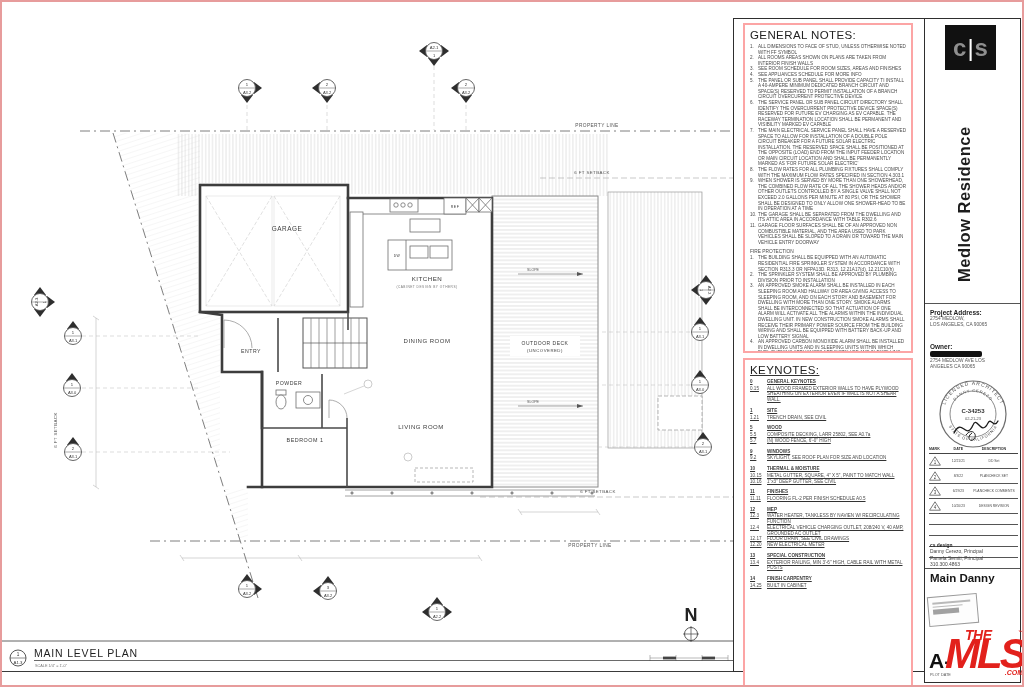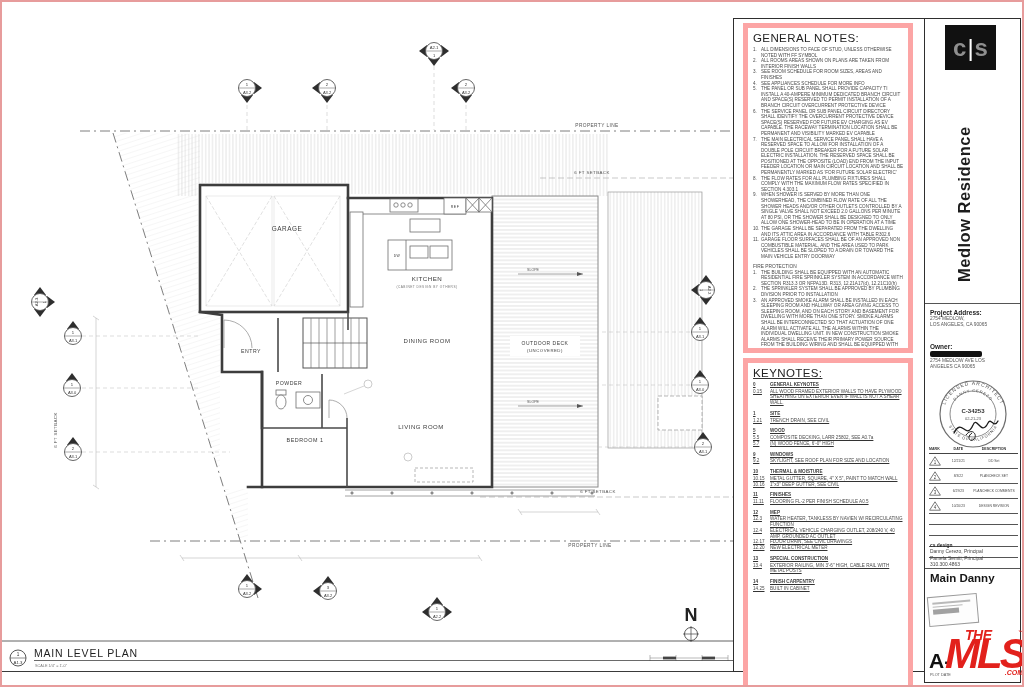--- a/index.html
+++ b/index.html
@@ -5,21 +5,21 @@
   * { margin:0; padding:0; box-sizing:border-box; }
   html,body { background:#ffffff; }
   body { font-family:"Liberation Sans", sans-serif; color:#333; }
   .page { position:relative; width:1024px; height:687px; background:#fff; overflow:hidden; }
   .pink-frame { position:absolute; inset:0; border:2px solid #e79c9c; pointer-events:none; z-index:50; }
 
   
   .vline, .hline { position:absolute; background:#2e2e2e; }
 
   
-  .box { position:absolute; border:5px solid #fca5a5; background:#fff; overflow:hidden; padding:4px 5px; }
+  .box { position:absolute; border:2px solid #fca5a5; background:#fff; overflow:hidden; padding:4px 5px; }
   #gn-box { left:743px; top:23px;  width:170px; height:330px; }
   #kn-box { left:743px; top:358px; width:170px; height:363px;text-decoration:underline; }
   .box h2 { font-size:11.5px; font-weight:normal; letter-spacing:.4px; color:#222; margin-bottom:3px; }
   .note { display:flex; font-size:4.6px; line-height:1.22; color:#4a4a4a; }
   .nn { width:8px; flex:none; }
   .nt { flex:1; }
   .fp-title { font-size:4.8px; color:#4a4a4a; margin:4px 0 1px 0; }
   .kgroup { margin-bottom:5px; }
   .krow { display:flex; font-size:4.6px; line-height:1.25; color:#4a4a4a; }
   .krow.head { font-weight:bold; color:#3d3d3d; margin-bottom:1px; }

